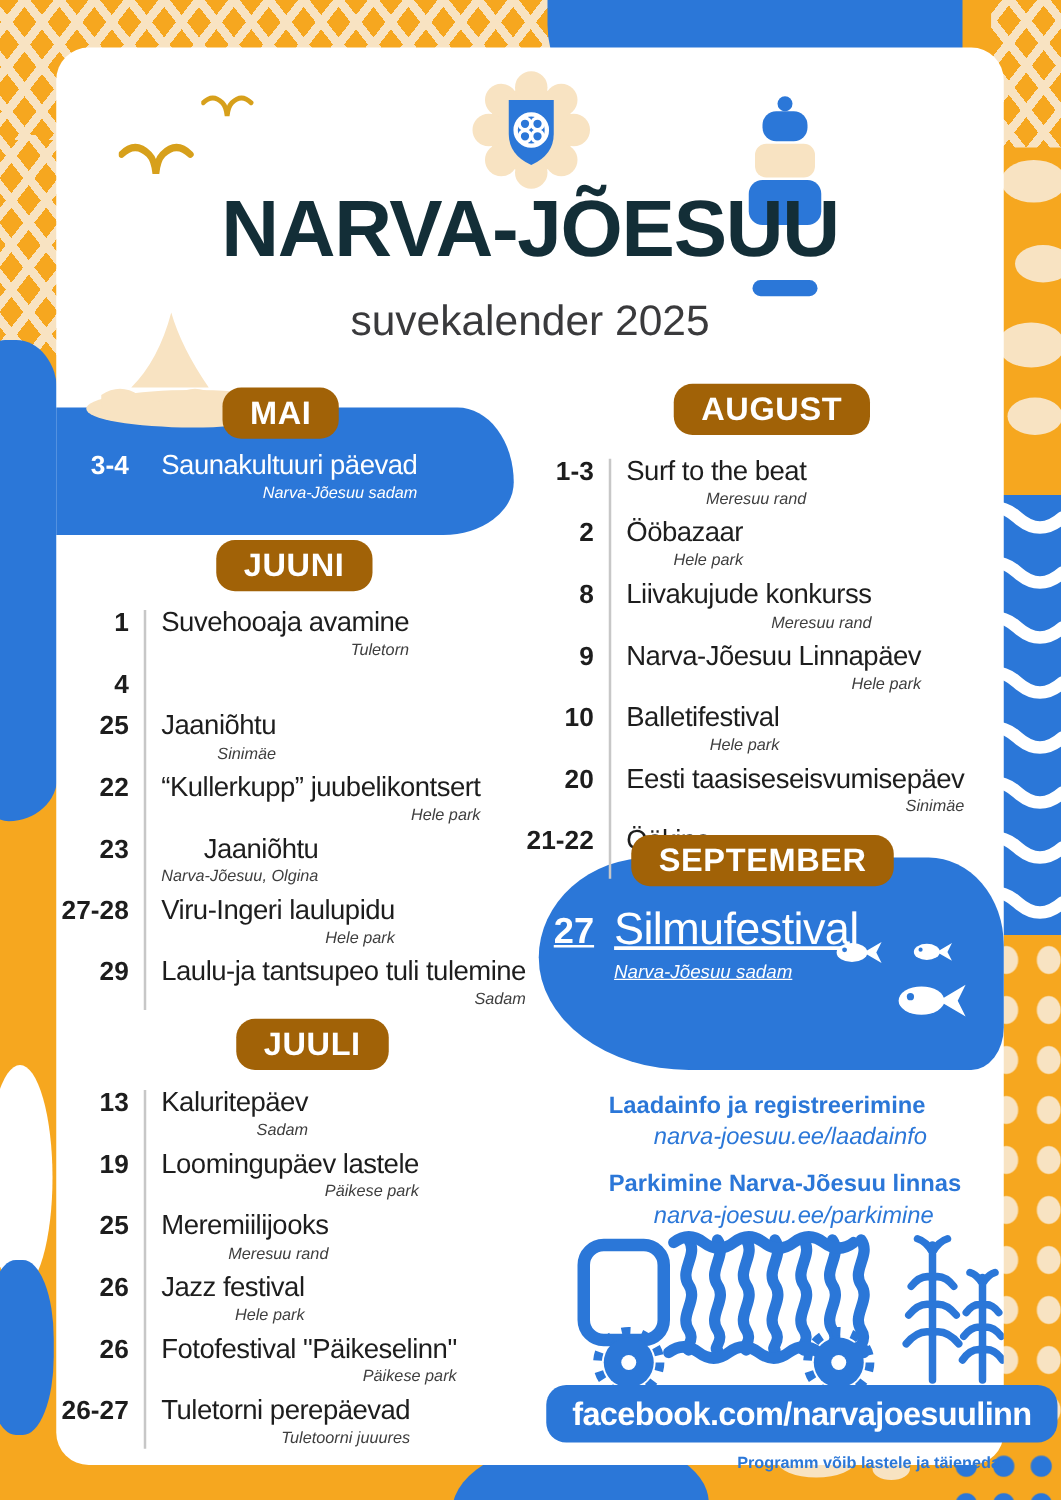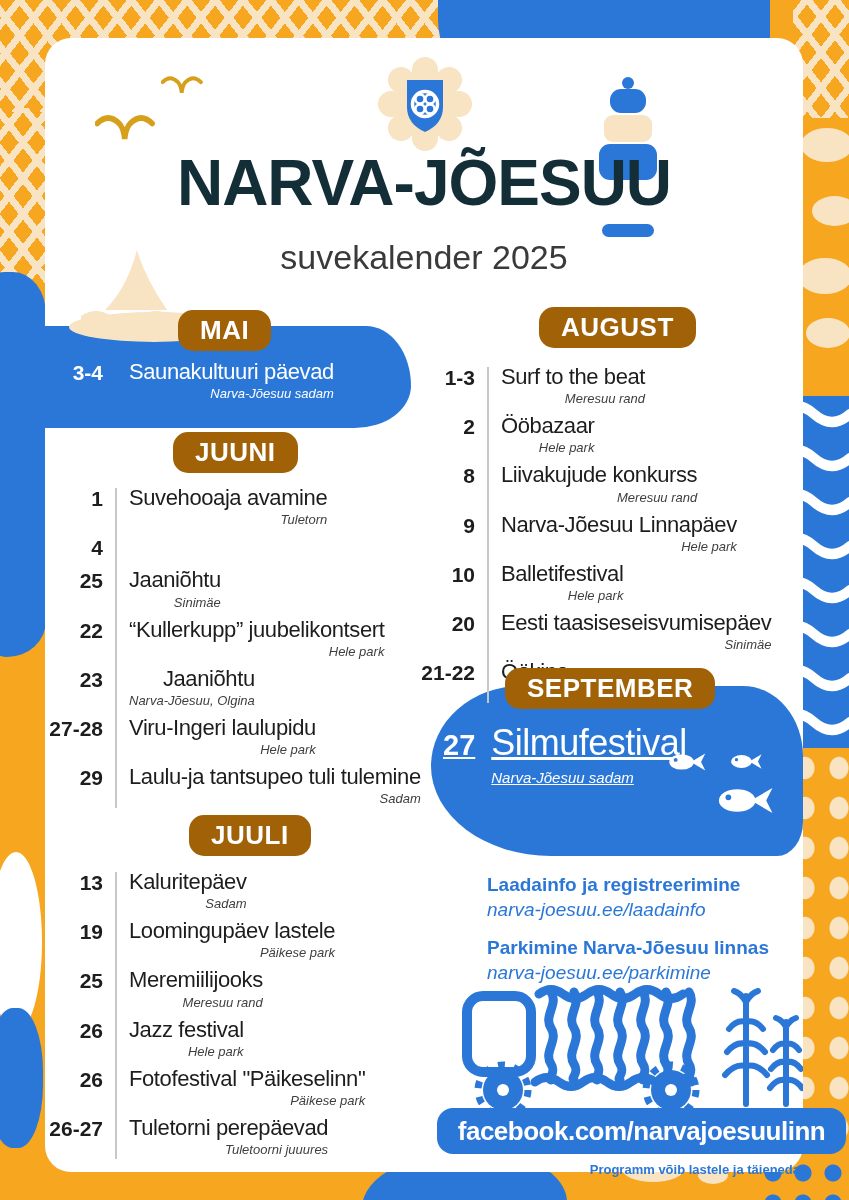--- a/index.html
+++ b/index.html
@@ -89,21 +89,21 @@
   .sep-date{font-size:29px;font-weight:bold;padding-right:16px;padding-top:7px;}
   .sep-title{font-size:36px;letter-spacing:-0.5px;}
   .sep-loc{font-size:15px;font-style:italic;margin-top:5px;}
   .fish{z-index:3;}
   .fish1{left:623px;top:713px;width:39px;height:22px;}
   .fish2{left:685px;top:714px;width:33px;height:19px;}
   .fish3{left:672px;top:746px;width:58px;height:33px;}
   
   .info{left:442px;top:836px;width:310px;z-index:2;}
   .info-title{font-size:19px;font-weight:bold;color:#2B77D8;margin-bottom:3px;}
-  .info-url{font-size:19px;font-style:italic;color:#2B77D8;margin-bottom:16px;}
+  .info-url{font-size:19px;font-style:italic;color:#2B77D8;margin-bottom:16px;margin-left:36px;}
   
   .illustration{left:408px;top:944px;width:350px;height:130px;z-index:2;}
   .fb-bar{
     left:392px;top:1070px;width:409px;height:46px;background:#2B77D8;border-radius:16px;
     color:#fff;font-size:26px;font-weight:bold;text-align:center;line-height:46px;
     letter-spacing:-0.5px;z-index:3;
   }
   .disclaimer{left:392px;top:1124px;width:363px;text-align:right;
     font-size:13px;font-weight:bold;color:#2B77D8;z-index:3;}
 </style>

